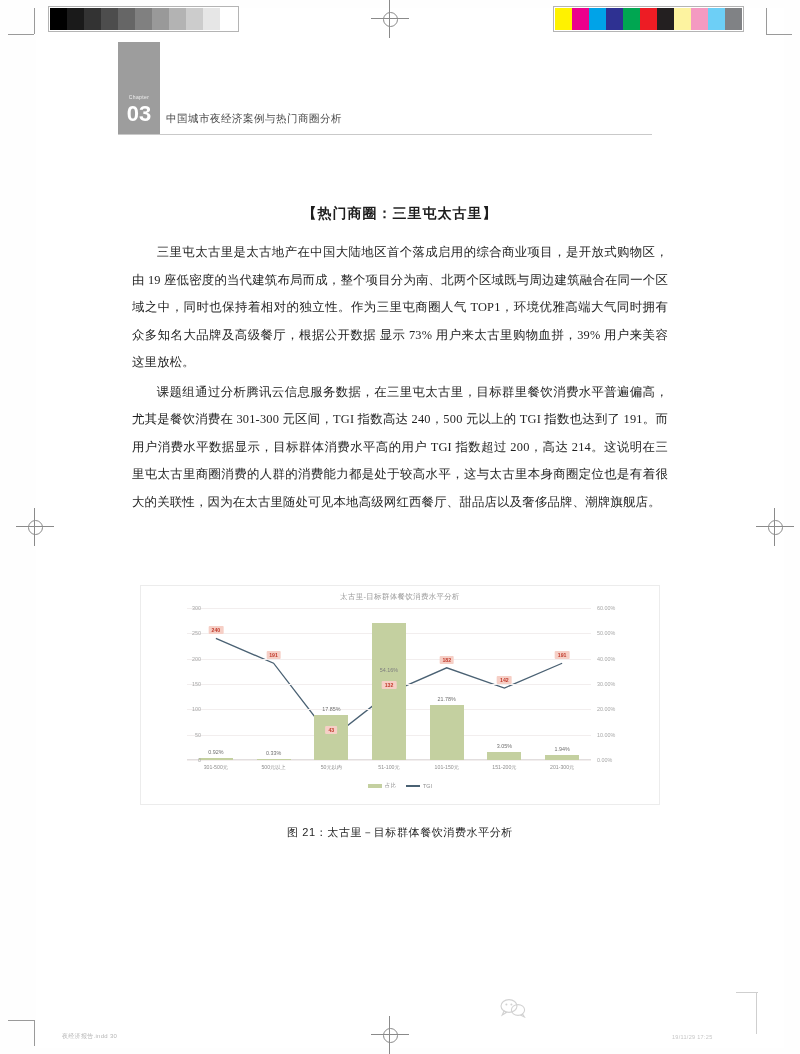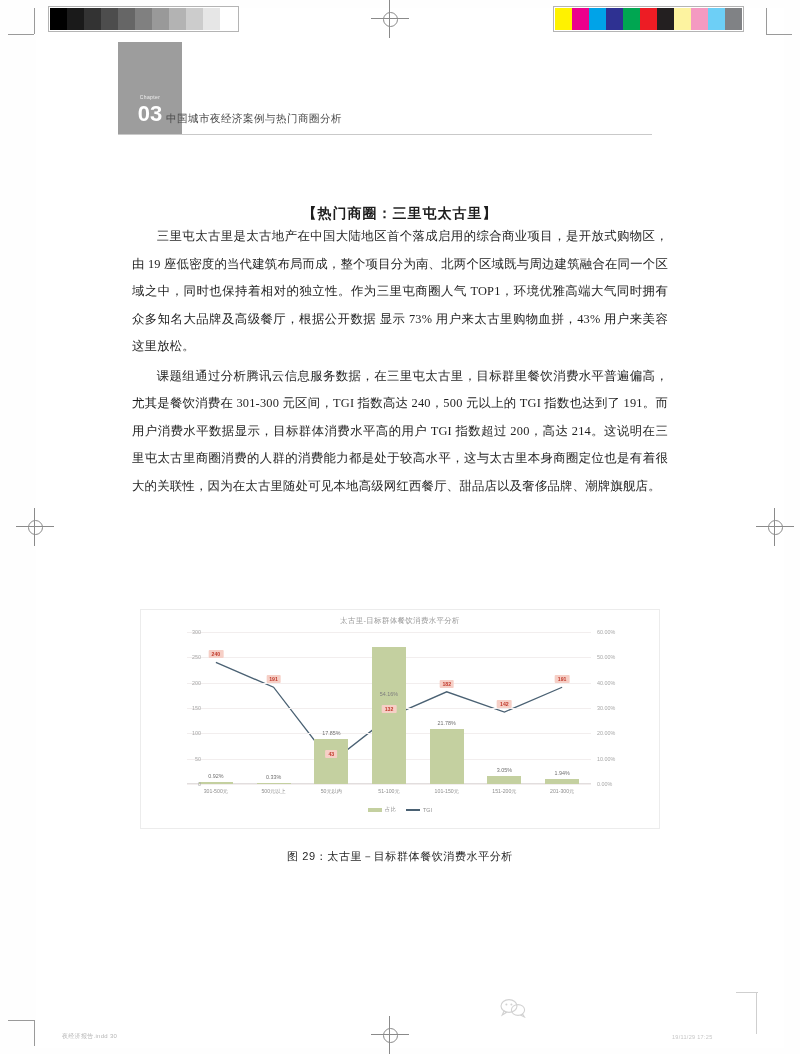--- a/index.html
+++ b/index.html
@@ -76,21 +76,21 @@
     height: 22px;
   }
   .strip-gray { left: 48px; top: 6px; }
   .strip-color { left: 553px; top: 6px; }
   .strip-color .sw { width: 17px; }
 
   
   .chapter-block {
     position: absolute;
     left: 118px; top: 42px;
-    width: 64px; height: 92px;
+    width: 42px; height: 92px;
     background: #9d9d9d;
   }
   .chapter-block .ch-word {
     position: absolute;
     left: 0; right: 0;
     top: 52px;
     text-align: center;
     font-family: "Liberation Sans", sans-serif;
     font-size: 5px;
     letter-spacing: .4px;
@@ -127,37 +127,37 @@
     position: absolute;
     left: 132px; top: 205px;
     width: 536px;
   }
   .section-title {
     text-align: center;
     font-size: 14px;
     font-weight: bold;
     color: #1d1d1d;
     letter-spacing: 1px;
-    margin-bottom: 0;
+    margin-bottom: 16px;
   }
   .para {
     font-size: 12.4px;
     line-height: 27.5px;
     color: #1f1f1f;
     text-align: justify;
     text-justify: inter-ideograph;
     text-indent: 2em;
     margin: 0 0 2px 0;
     letter-spacing: .2px;
   }
 
   
   .figure {
     position: absolute;
-    left: 140px; top: 609px;
+    left: 140px; top: 585px;
     width: 520px;
   }
   .chart-card {
     position: relative;
     width: 520px;
     height: 220px;
     background: #ffffff;
     border: 1px solid #ececec;
     box-sizing: border-box;
   }
@@ -408,21 +408,21 @@
 
   <div class="chapter-block">
     <div class="ch-word">Chapter</div>
     <div class="ch-num">03</div>
   </div>
   <div class="chapter-title">中国城市夜经济案例与热门商圈分析</div>
   <div class="chapter-rule"></div>
 
   <div class="article">
     <div class="section-title">【热门商圈：三里屯太古里】</div>
-    <p class="para">三里屯太古里是太古地产在中国大陆地区首个落成启用的综合商业项目，是开放式购物区，由 19 座低密度的当代建筑布局而成，整个项目分为南、北两个区域既与周边建筑融合在同一个区域之中，同时也保持着相对的独立性。作为三里屯商圈人气 TOP1，环境优雅高端大气同时拥有众多知名大品牌及高级餐厅，根据公开数据 显示 73% 用户来太古里购物血拼，43% 用户来美容这里放松。</p>
+    <p class="para">三里屯太古里是太古地产在中国大陆地区首个落成启用的综合商业项目，是开放式购物区，由 19 座低密度的当代建筑布局而成，整个项目分为南、北两个区域既与周边建筑融合在同一个区域之中，同时也保持着相对的独立性。作为三里屯商圈人气 TOP1，环境优雅高端大气同时拥有众多知名大品牌及高级餐厅，根据公开数据 显示 73% 用户来太古里购物血拼，39% 用户来美容这里放松。</p>
     <p class="para">课题组通过分析腾讯云信息服务数据，在三里屯太古里，目标群里餐饮消费水平普遍偏高，尤其是餐饮消费在 301-300 元区间，TGI 指数高达 240，500 元以上的 TGI 指数也达到了 191。而用户消费水平数据显示，目标群体消费水平高的用户 TGI 指数超过 200，高达 214。这说明在三里屯太古里商圈消费的人群的消费能力都是处于较高水平，这与太古里本身商圈定位也是有着很大的关联性，因为在太古里随处可见本地高级网红西餐厅、甜品店以及奢侈品牌、潮牌旗舰店。</p>
   </div>
 
   <div class="figure">
     <div class="chart-card">
       <div class="chart-title">太古里-目标群体餐饮消费水平分析</div>
       <div class="plot">
         <div class="axis-base"></div>
         <svg class="line-svg" viewBox="0 0 404 152" preserveAspectRatio="none">
             <polyline points="28.857142857142858,30.39999999999999 86.57142857142857,55.22666666666666 144.28571428571428,130.21333333333334 202,85.12 259.7142857142857,59.78666666666666 317.4285714285714,80.05333333333333 375.1428571428571,55.22666666666666" fill="none" stroke="#4a6173" stroke-width="1.3"></polyline>
@@ -506,21 +506,21 @@
         <div class="ytick" style="top: 22px;">300</div>
         <div class="ytick-r" style="top: 22px;">60.00%</div>
         <div class="tgi-tag" style="left: 74.8571px; top: 44.4px;">240</div>
         <div class="tgi-tag" style="left: 132.571px; top: 69.2267px;">191</div>
         <div class="tgi-tag" style="left: 190.286px; top: 144.213px;">43</div>
         <div class="tgi-tag" style="left: 248px; top: 99.12px;">132</div>
         <div class="tgi-tag" style="left: 305.714px; top: 73.7867px;">182</div>
         <div class="tgi-tag" style="left: 363.429px; top: 94.0533px;">142</div>
         <div class="tgi-tag" style="left: 421.143px; top: 69.2267px;">191</div>
       </div>
-    <div class="fig-caption">图 29：太古里－目标群体餐饮消费水平分析</div>
+    <div class="fig-caption">图 21：太古里－目标群体餐饮消费水平分析</div>
   </div>
 
   <div class="footer-file">夜经济报告.indd  30</div>
   <div class="watermark">
     <svg width="26" height="20" viewBox="0 0 26 20">
       <ellipse cx="9" cy="8" rx="8" ry="6.4" fill="none" stroke="#d2d2d2" stroke-width="1.1"></ellipse>
       <path d="M4 13 L2.2 17 L6.4 14.4 Z" fill="none" stroke="#d2d2d2" stroke-width="1.1"></path>
       <ellipse cx="18" cy="12" rx="6.6" ry="5.4" fill="none" stroke="#d2d2d2" stroke-width="1.1"></ellipse>
       <path d="M22.6 16 L24.4 19 L20.8 17.2 Z" fill="none" stroke="#d2d2d2" stroke-width="1.1"></path>
       <circle cx="6.4" cy="6.6" r="1" fill="#d2d2d2"></circle>

